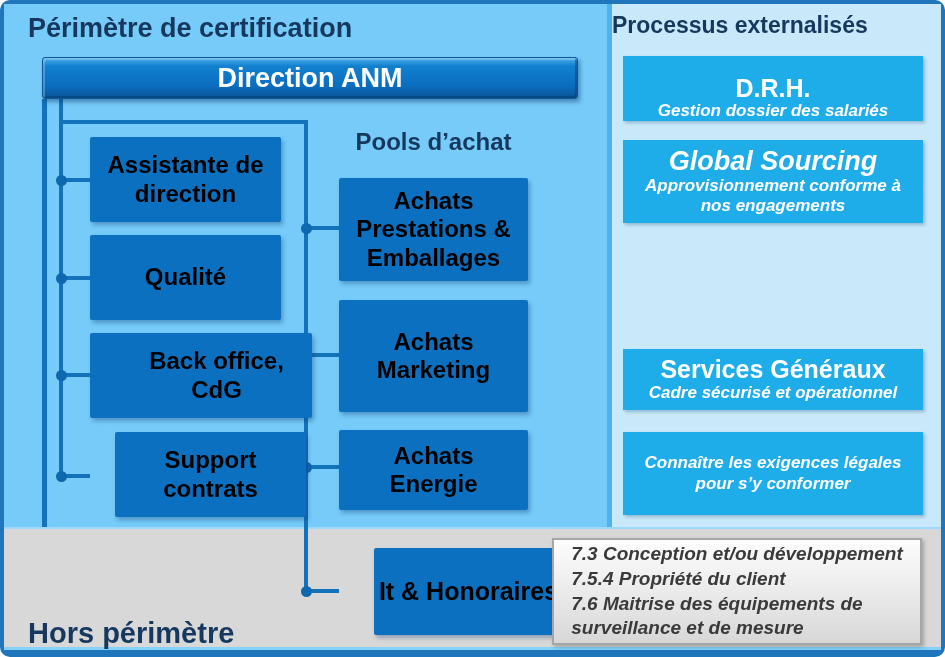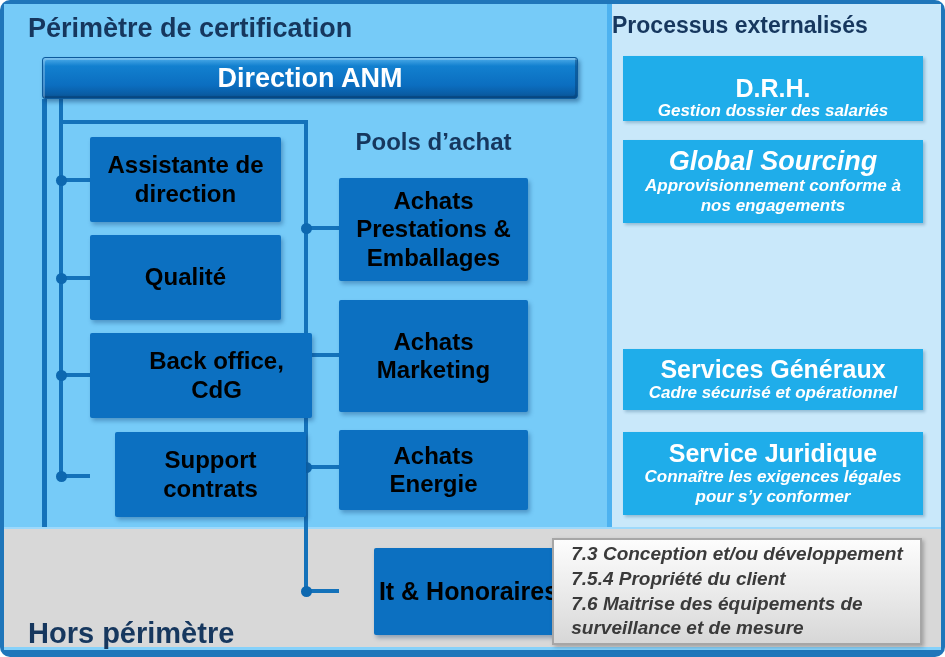--- a/index.html
+++ b/index.html
@@ -153,21 +153,20 @@
   <div class="box-cyan ext-1">
     <div class="ext-title italic">Global Sourcing</div>
     <div class="ext-sub">Approvisionnement conforme à
 nos engagements</div>
   </div>
   <div class="box-cyan ext-3">
     <div class="ext-title">Services Généraux</div>
     <div class="ext-sub">Cadre sécurisé et opérationnel</div>
   </div>
   <div class="box-cyan ext-4">
-    <div class="ext-title">Service Juridique</div>
     <div class="ext-sub">Connaître les exigences légales
 pour s’y conformer</div>
   </div>
 
   <div class="notes-box">7.3 Conception et/ou développement
 7.5.4 Propriété du client
 7.6 Maitrise des équipements de
 surveillance et de mesure</div>
 
 </div>

